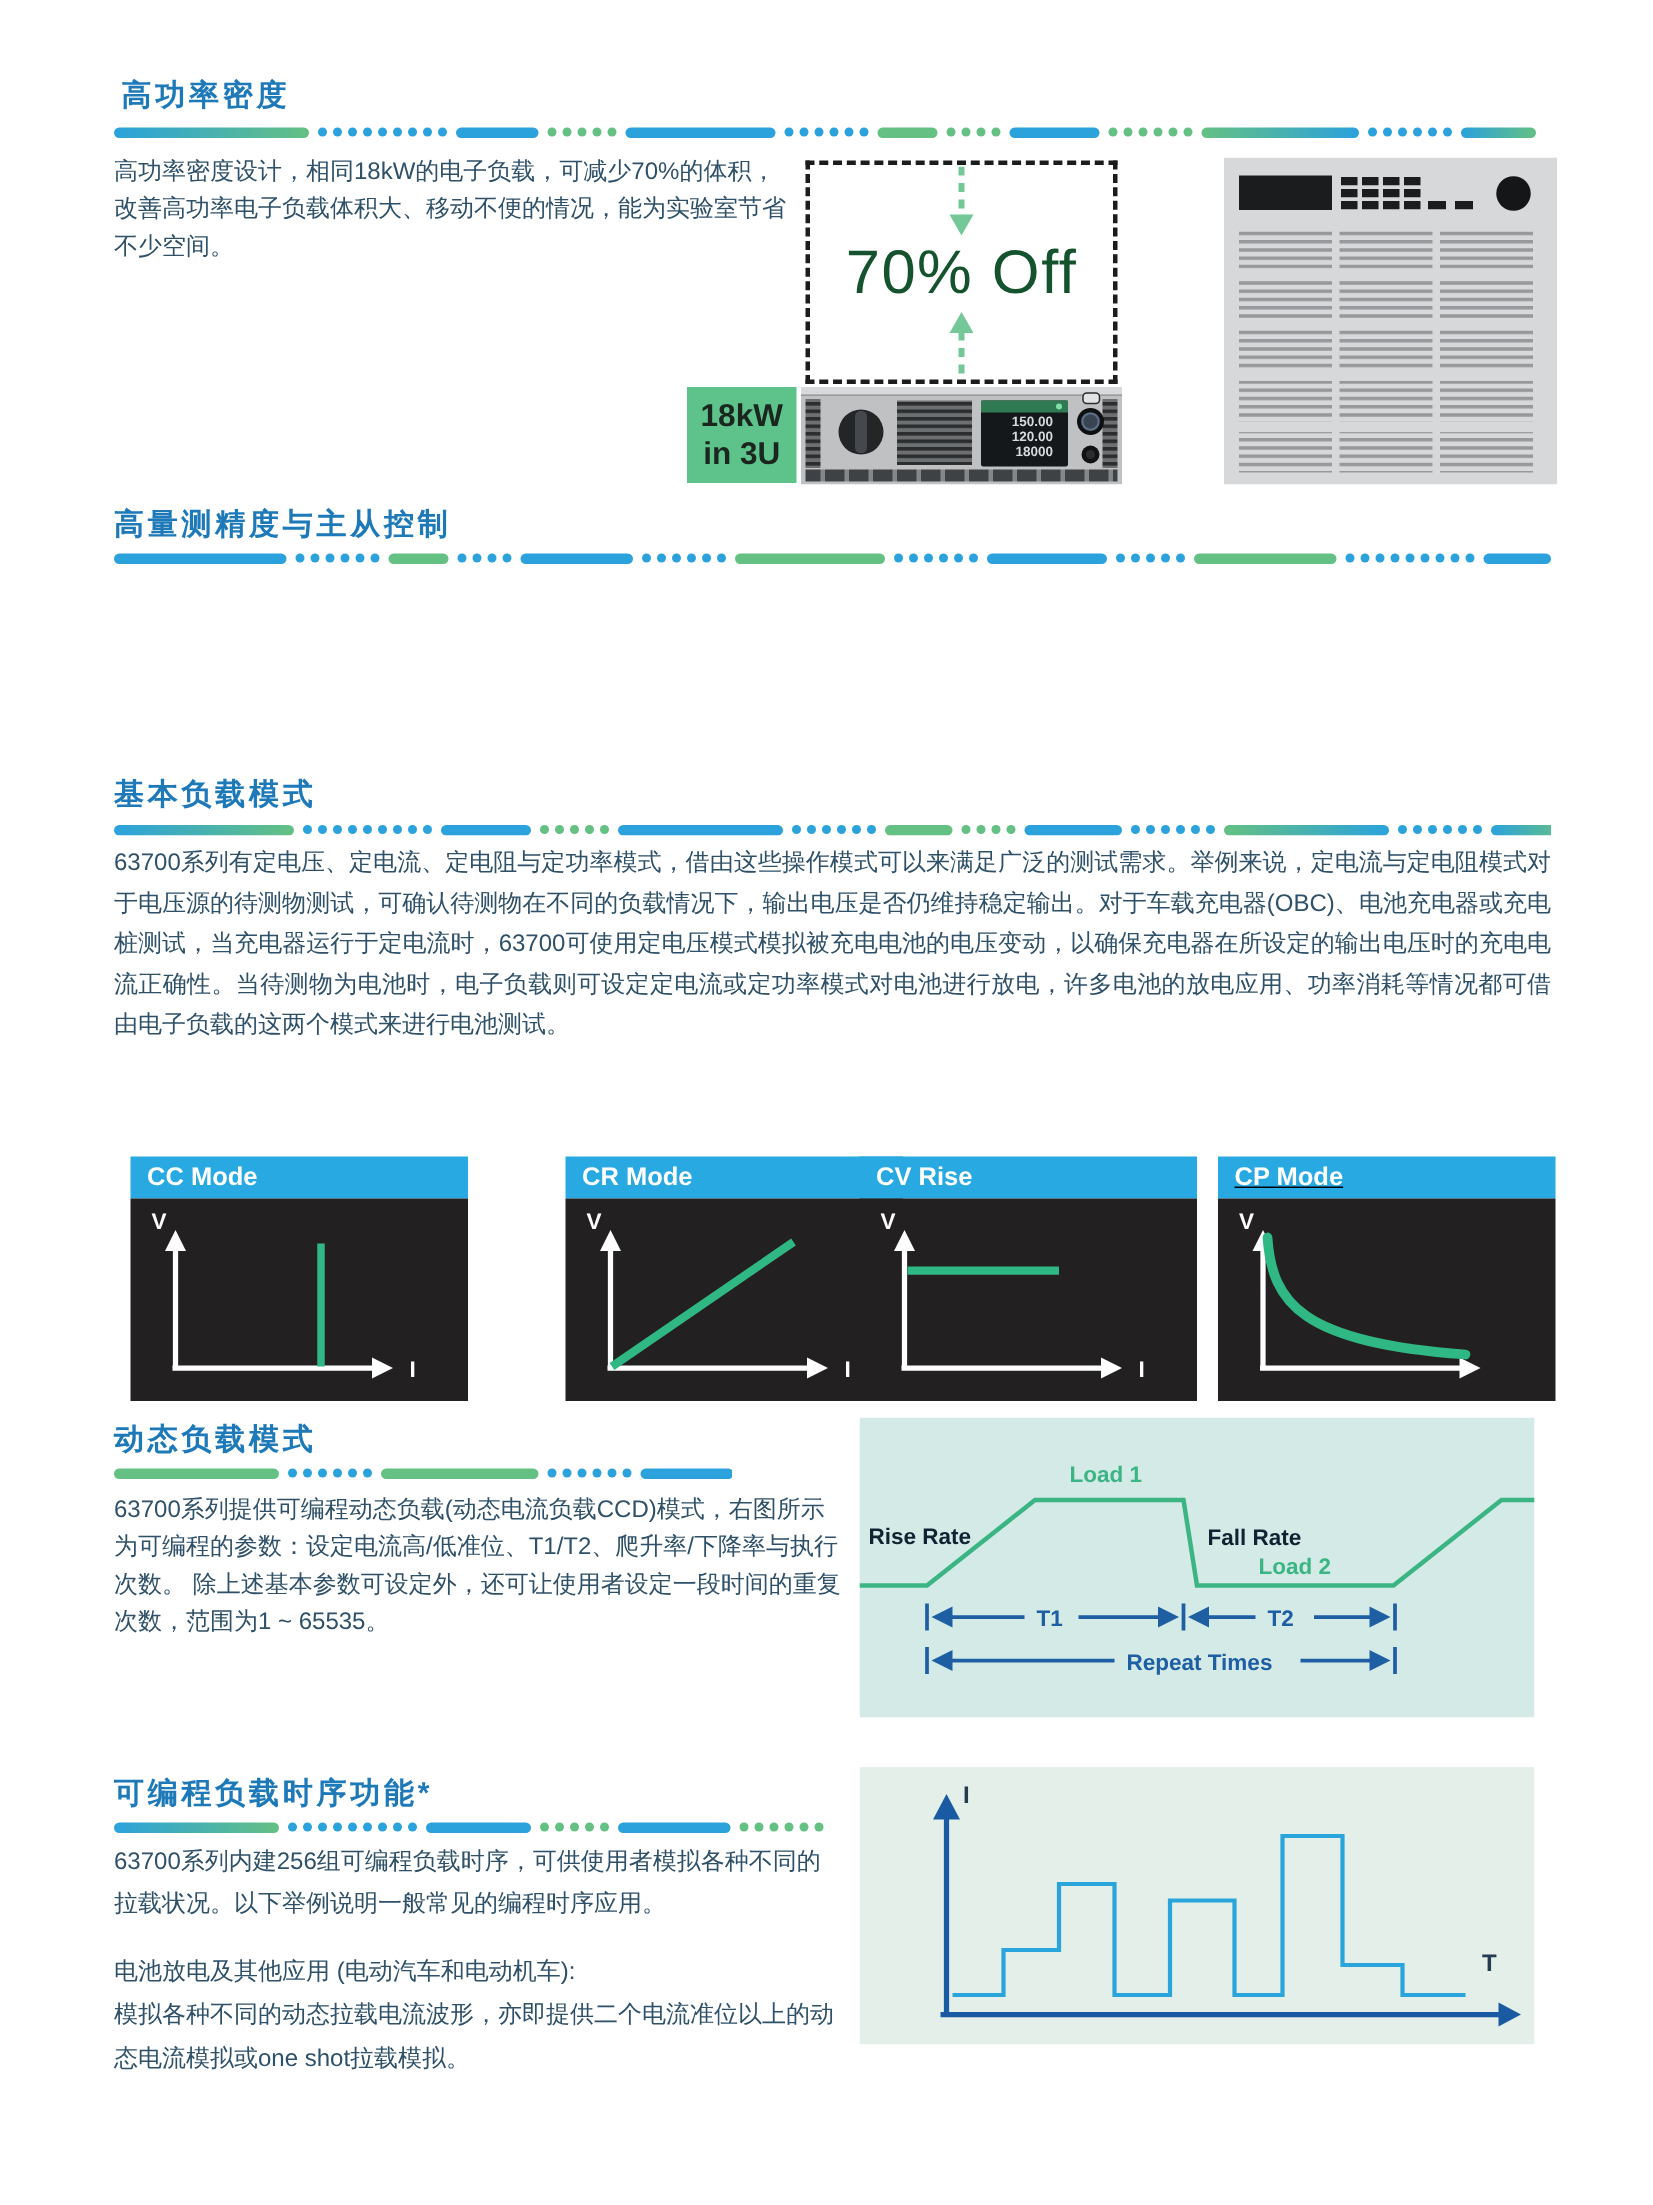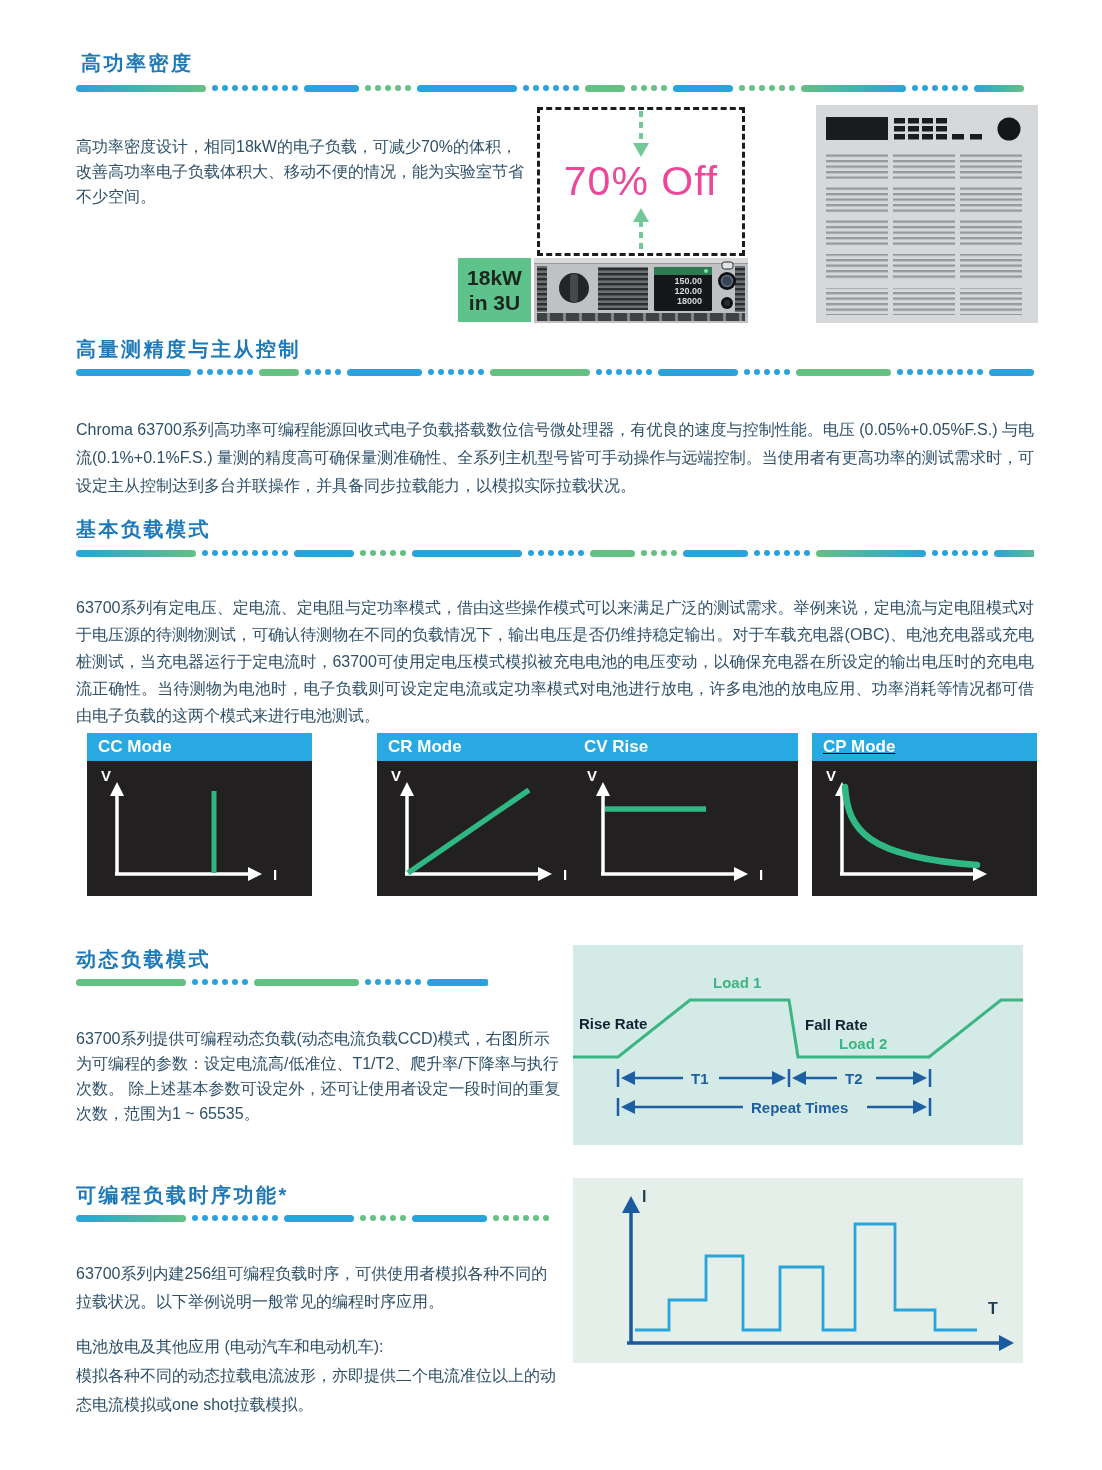--- a/index.html
+++ b/index.html
@@ -7,36 +7,36 @@
         font-family:"Liberation Sans",sans-serif;}
   .sec-title{position:absolute;font-size:20px;font-weight:700;color:#1e79b8;letter-spacing:2.5px;}
   .divider{position:absolute;height:8px;display:flex;align-items:center;gap:6px;overflow:hidden;}
   .divider .bar{height:7px;border-radius:4px;flex:none;}
   .divider .dots{display:flex;gap:4px;flex:none;}
   .divider .dot{width:6px;height:6px;border-radius:50%;flex:none;}
   .c-blue{background:#2ba2dc;}
   .c-green{background:#64c083;}
   .c-xy{background:linear-gradient(90deg,#2ba2dc,#64c083);}
   .c-yx{background:linear-gradient(90deg,#64c083,#2ba2dc);}
-  .body-text{position:absolute;font-size:16px;line-height:27px;color:#2e5068;text-align:justify;margin-top:32px;}
+  .body-text{position:absolute;font-size:16px;line-height:27px;color:#2e5068;text-align:justify;}
   .body-text.tight{line-height:25px;text-align:left;}
   
   .illus{position:absolute;left:458px;top:105px;width:580px;height:218px;}
   .dash-box{position:absolute;left:79px;top:2px;width:202px;height:143px;border:3px dashed #1c1c1c;
             background:#ffffff;display:flex;align-items:center;justify-content:center;}
-  .off-text{font-size:41px;font-weight:500;color:#ec4899;letter-spacing:1px;}
+  .off-text{font-size:41px;font-weight:500;color:#14532d;letter-spacing:1px;}
   .arrow-svg{position:absolute;left:50%;margin-left:-9px;}
   .label-18kw{position:absolute;left:0;top:153px;width:73px;height:64px;background:#5ec28b;
               display:flex;flex-direction:column;align-items:center;justify-content:center;
               font-size:21px;line-height:25px;font-weight:700;color:#1b261f;}
   .dev3u{position:absolute;left:76px;top:153px;}
   .bar10u{position:absolute;left:295px;top:0;width:57px;height:218px;background:#c7c8c9;}
   .dev10u{position:absolute;left:358px;top:0;}
   
-  .mode-panel{position:absolute;top:733px;width:225px;height:163px;}
+  .mode-panel{position:absolute;top:771px;width:225px;height:163px;}
   .mode-head{height:28px;background:#29a9e1;color:#ffffff;font-weight:700;font-size:17px;
              line-height:28px;padding-left:11px;box-sizing:border-box;}
   .mode-body{height:135px;background:#232021;}
   .diagram{position:absolute;}
 </style>
 </head>
 <body>
 
 <div class="page">
 
@@ -249,21 +249,20 @@
         <span class="dot c-blue"></span>
         <span class="dot c-blue"></span>
         <span class="dot c-blue"></span>
         <span class="dot c-blue"></span>
         <span class="dot c-blue"></span>
         <span class="dot c-blue"></span>
         <span class="dot c-blue"></span>
       </span>
       <span class="bar c-blue" style="width: 45px;"></span>
     </div>
-  <div class="body-text" style="left:76px;top:384px;width:958px;line-height:28px;">Chroma 63700系列高功率可编程能源回收式电子负载搭载数位信号微处理器，有优良的速度与控制性能。电压 (0.05%+0.05%F.S.) 与电流(0.1%+0.1%F.S.) 量测的精度高可确保量测准确性、全系列主机型号皆可手动操作与远端控制。当使用者有更高功率的测试需求时，可设定主从控制达到多台并联操作，并具备同步拉载能力，以模拟实际拉载状况。</div>
 
   <div class="sec-title" style="left:76px;top:516px;">基本负载模式</div>
   <div class="divider" style="left:76px;top:549px;width:958px;">
       <span class="bar c-xy" style="width: 120px;"></span>
       <span class="dots">
         <span class="dot c-blue"></span>
         <span class="dot c-blue"></span>
         <span class="dot c-blue"></span>
         <span class="dot c-blue"></span>
         <span class="dot c-blue"></span>

